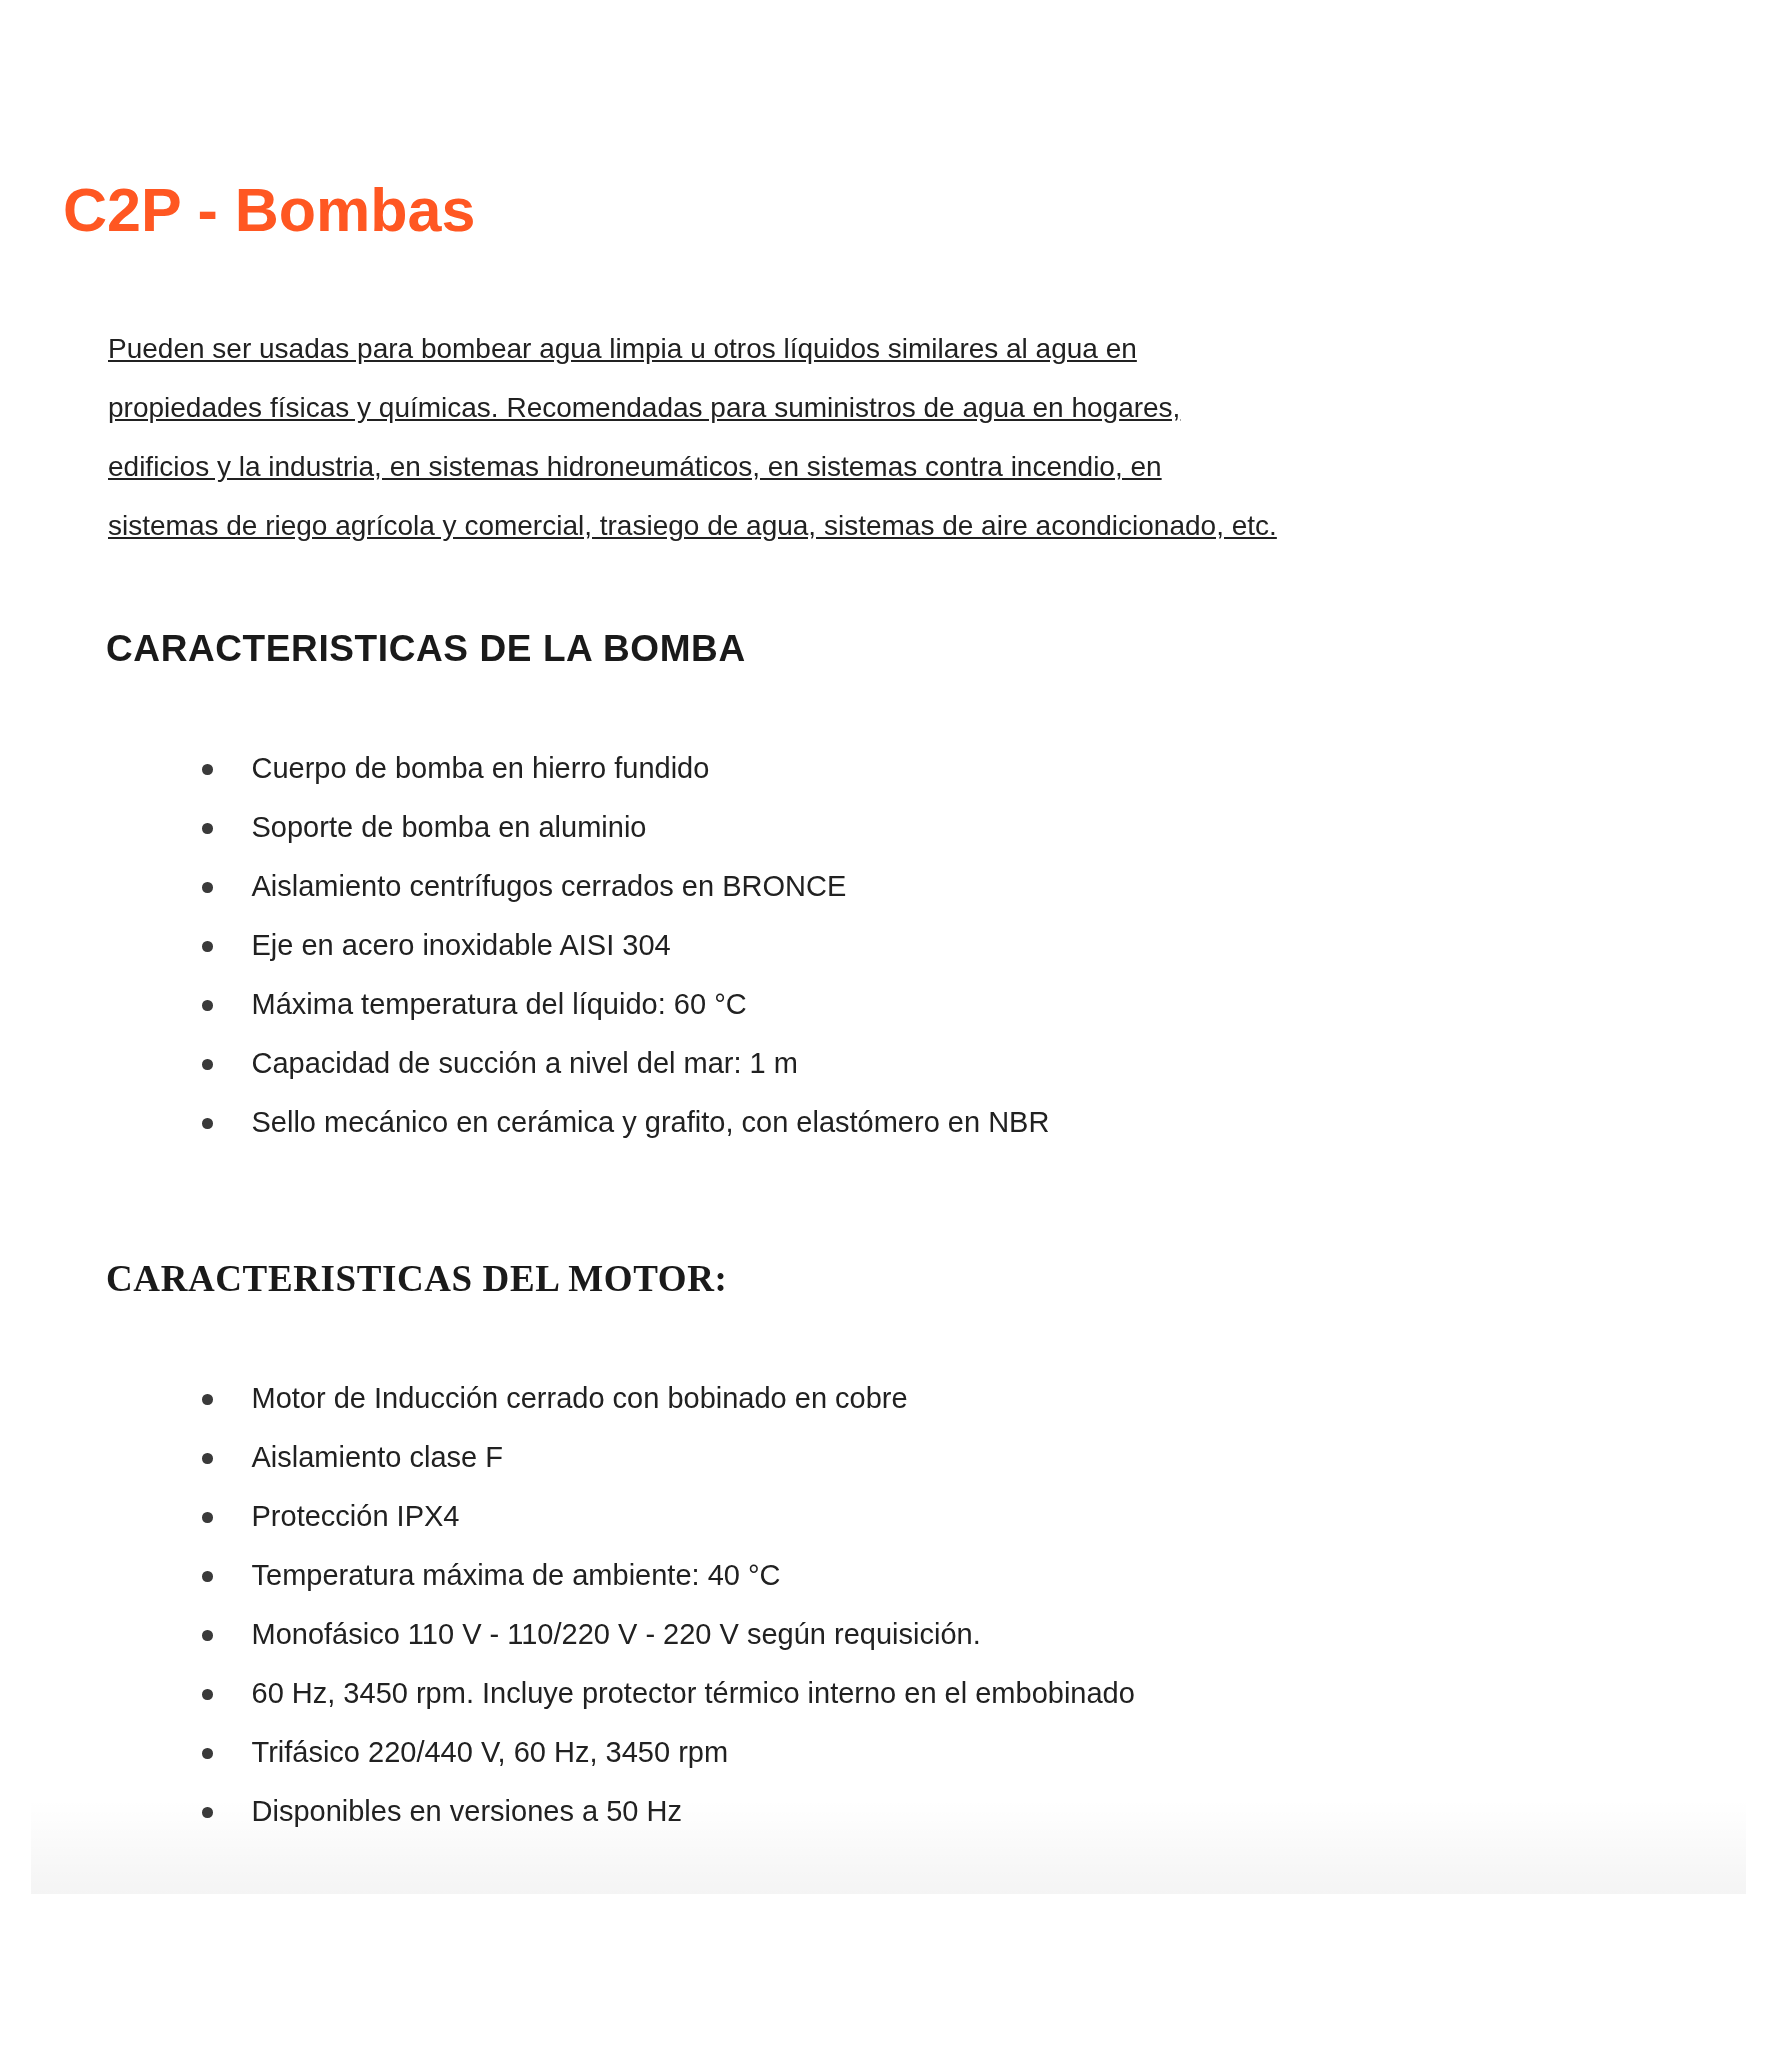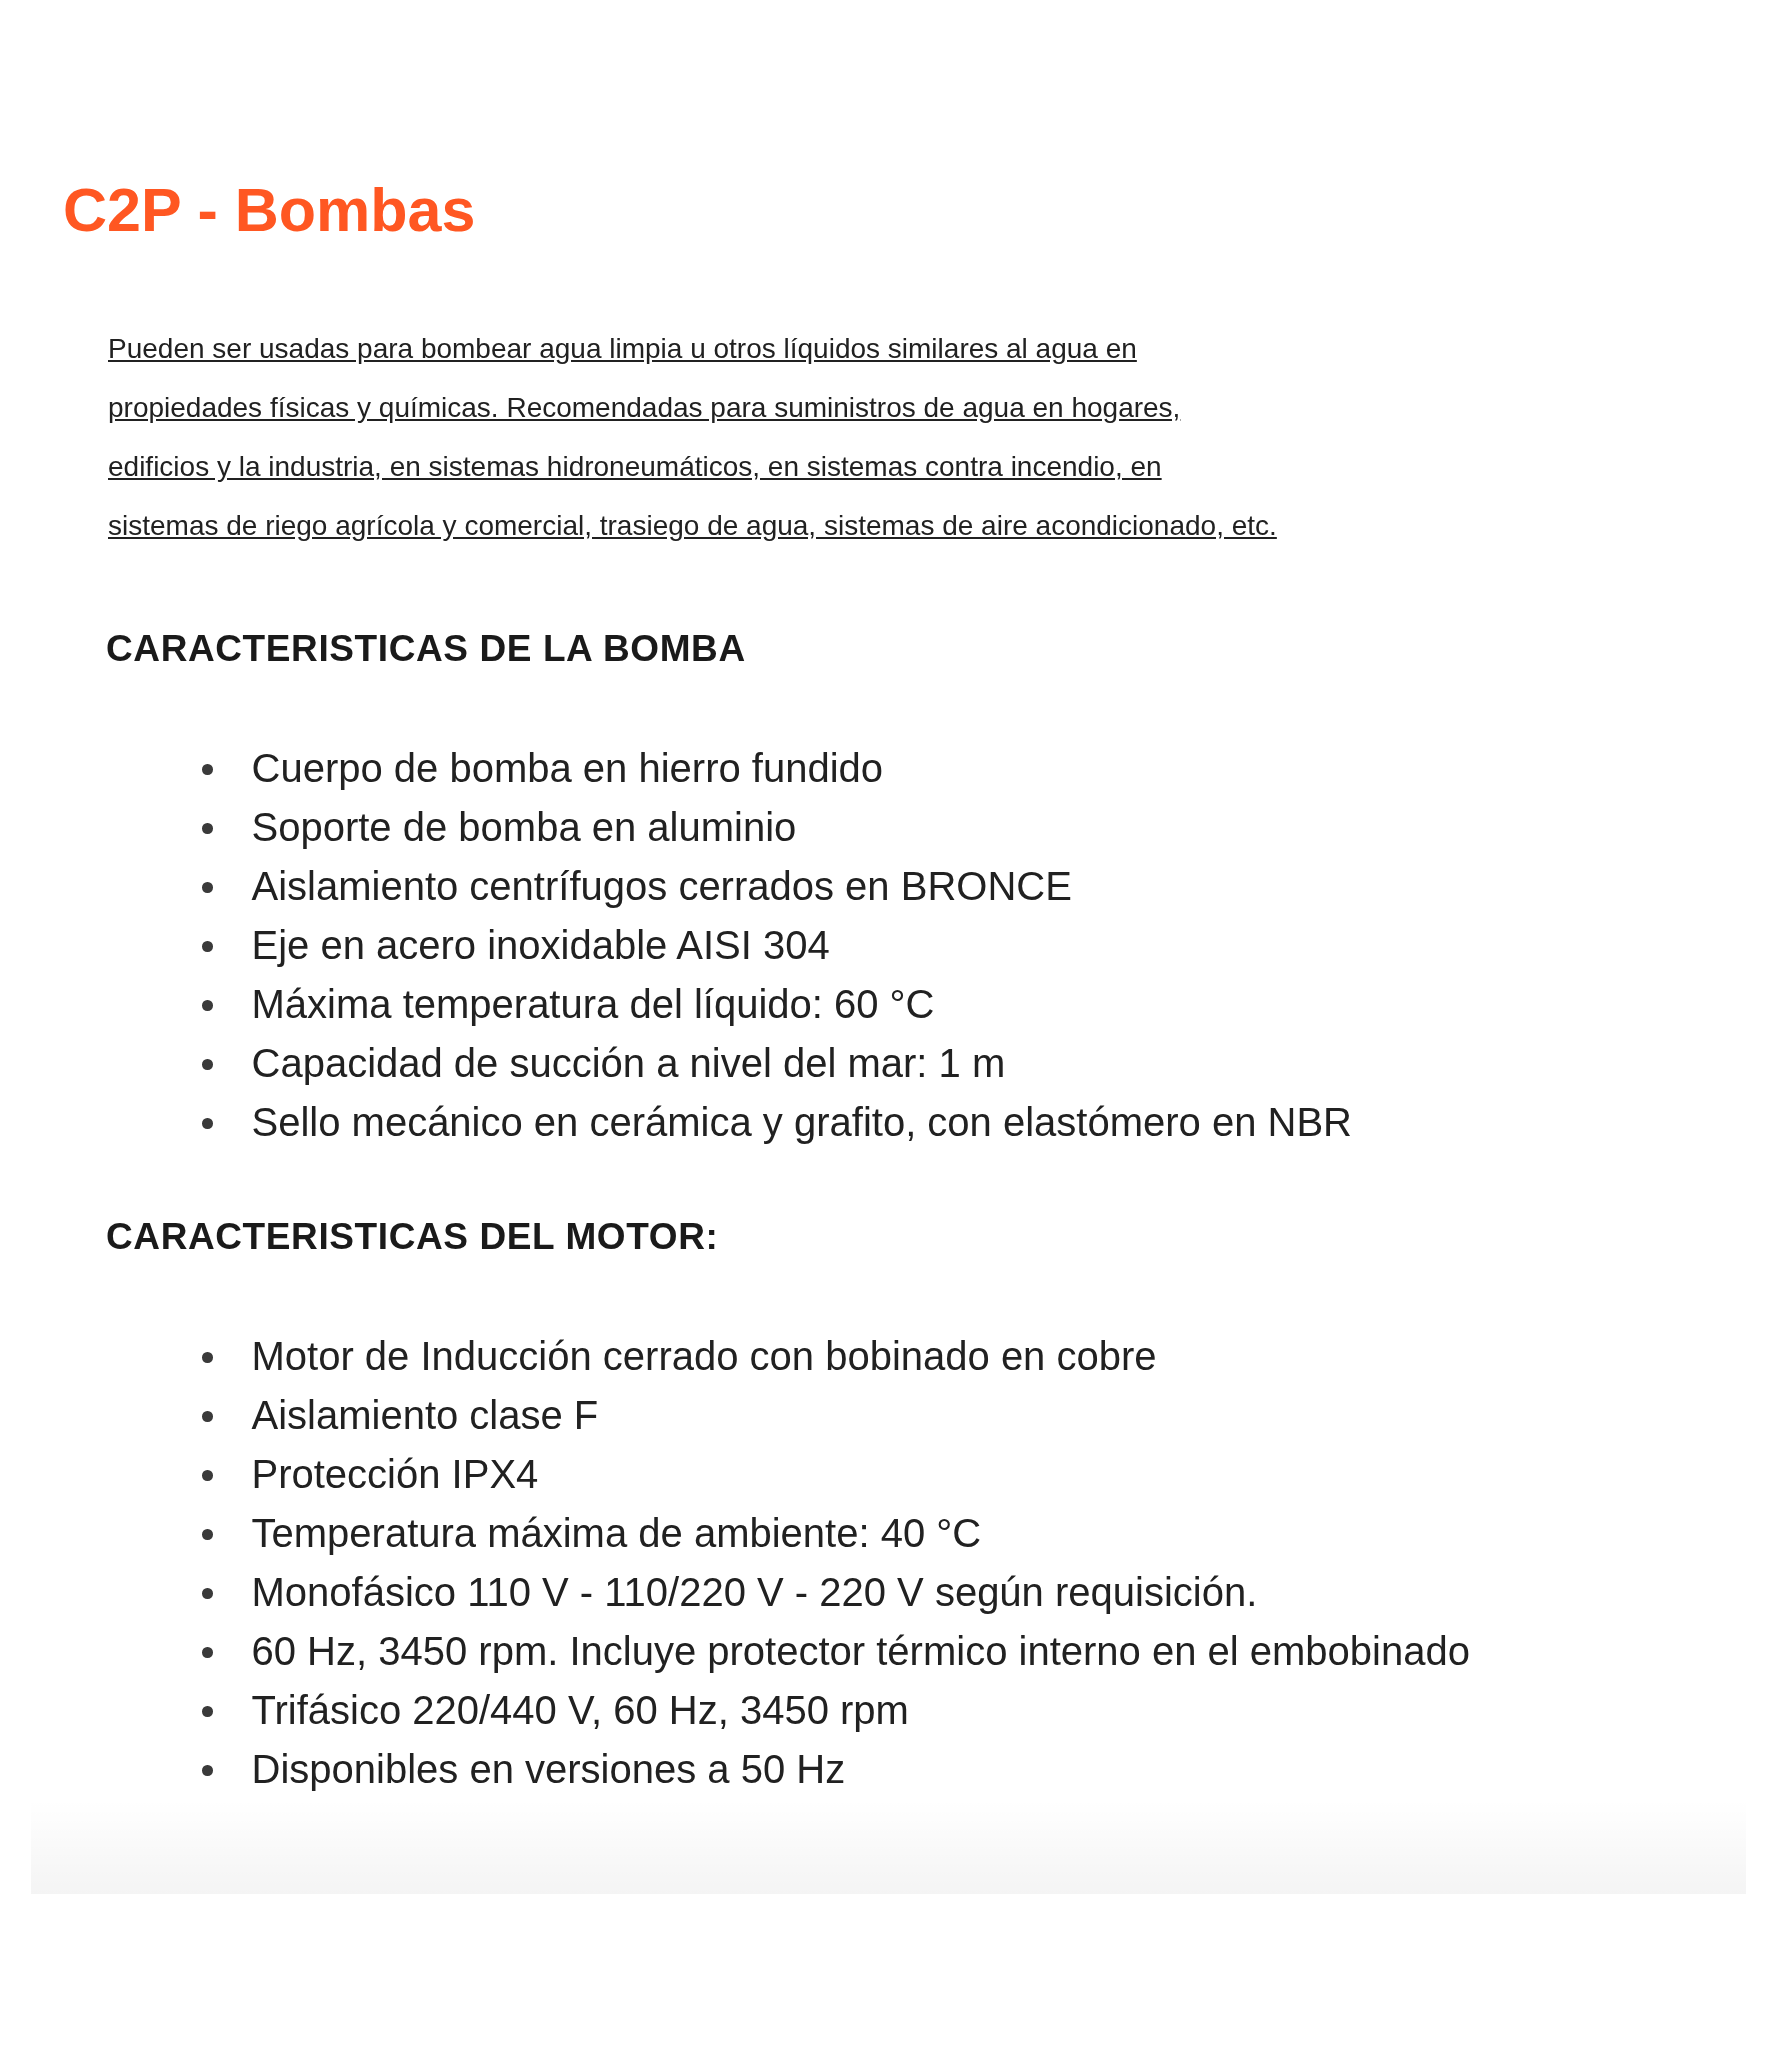--- a/index.html
+++ b/index.html
@@ -34,27 +34,27 @@
     margin:77px 48px 0 77px;
     font-size:28px;line-height:59px;
     color:var(--body-text);
     text-decoration:underline;
   }
   h2.section-heading{
     margin:73px 0 0 75px;
     font-size:37px;line-height:42px;font-weight:700;
     color:var(--heading-text);letter-spacing:0.6px;
   }
-  h2.heading-2{margin-top:64px;}
+  h2.heading-2{margin-top:106px;font-family:Liberation Serif, serif;}
   ul.bullets{
     list-style:none;margin:69px 0 0 171px;padding:0;
   }
   ul.bullets li{
     height:59px;display:flex;align-items:center;
-    font-size:40px;color:var(--body-text);white-space:nowrap;
+    font-size:29px;color:var(--body-text);white-space:nowrap;
   }
   .dot{
     flex:0 0 10.5px;width:10.5px;height:10.5px;border-radius:50%;
     background:var(--bullet);margin-right:39px;margin-top:2.4px;
   }
 </style>
 </head>
 <body>
 
 <div class="sheet">

